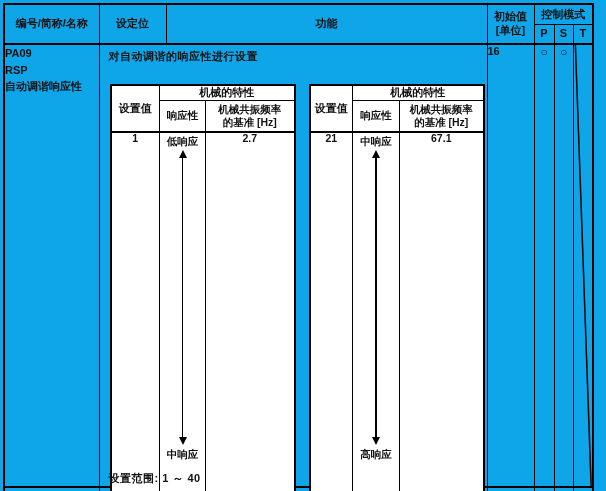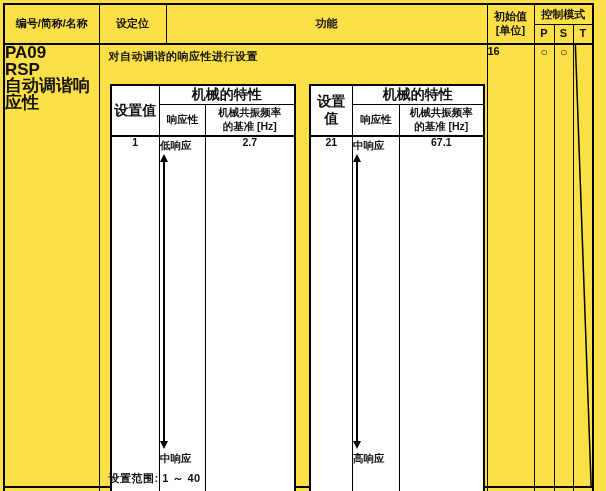--- a/index.html
+++ b/index.html
@@ -1,17 +1,17 @@
 <!DOCTYPE html>
 <html><head>
 <meta charset="utf-8">
 <style>
   html,body{margin:0;padding:0;background:#fff;}
   .sheet{
-    position:relative;width:606px;height:491px;background:#fde047;
+    position:relative;width:606px;height:491px;background:#0ea5e9;
     overflow:hidden;
     font-family:"Liberation Sans","DejaVu Sans",sans-serif;
     color:#111;font-weight:bold;text-decoration:underline;
     -webkit-font-smoothing:antialiased;
   }
   
   table.main{
     position:absolute;left:3px;top:3px;width:589px;
     border-collapse:collapse;table-layout:fixed;
   }
@@ -19,41 +19,41 @@
     border:1px solid #000;padding:0;margin:0;
     font-weight:bold;color:#111;
   }
   table.main{border:2px solid #000;}
   table.main thead tr.h1 th{height:19px;}
   table.main thead tr.h2 th{height:18px;}
   table.main thead{border-bottom:2px solid #000;}
   table.main th{text-align:center;vertical-align:middle;font-size:11px;line-height:1.25;}
   .th-init{font-size:11px;line-height:1.3;}
   tr.body-row td{vertical-align:top;height:441px;}
-  td.cell-id{padding:3px 5px 0 6px;font-size:17px;line-height:16.5px;}
+  td.cell-id{padding:3px 5px 0 6px;font-size:11px;line-height:16.5px;}
   td.cell-func{position:relative;}
   td.cell-init{text-align:left;font-size:11px;padding-top:5px;}
   td.cell-mode{text-align:center;font-size:12px;font-weight:normal;padding-top:3px;}
   td.cell-t{position:relative;padding:0;}
   td.cell-t svg{position:absolute;left:0;top:0;width:100%;height:100%;display:block;}
   tr.sliver td{height:20px;border-top:2px solid #000;}
   
   .func-desc{position:absolute;left:9px;top:4px;font-size:11px;letter-spacing:.5px;white-space:nowrap;}
   .func-tables{position:absolute;left:10px;top:39px;display:flex;gap:13px;align-items:flex-start;}
   .func-range{position:absolute;left:9px;top:426px;font-size:11px;letter-spacing:.5px;white-space:nowrap;text-align:center;}
   
   table.inner{border-collapse:collapse;table-layout:fixed;border:2px solid #000;background:#fff;}
   table.inner th,table.inner td{border:1px solid #000;padding:0;text-align:center;font-weight:bold;color:#111;}
-  table.inner thead tr.ih1 th{height:14px;font-size:14px;}
+  table.inner thead tr.ih1 th{height:14px;font-size:11px;}
   table.inner thead tr.ih2 th{height:30px;font-size:10.5px;}
   table.inner .th-freq{font-size:10px;line-height:1.25;}
   table.inner tbody tr{height:16.45px;}
   table.inner tbody td{font-size:10.5px;line-height:1;}
   table.inner td.c-resp{vertical-align:top;}
-  .resp-flex{height:327px;display:flex;flex-direction:column;align-items:flex-start;justify-content:space-between;padding:1px 0;}
+  .resp-flex{height:327px;display:flex;flex-direction:column;align-items:center;justify-content:space-between;padding:1px 0;}
   .resp-flex .lbl{font-size:10.5px;line-height:14px;flex:0 0 auto;}
   .varrow{flex:1 1 auto;display:flex;flex-direction:column;align-items:center;margin:2px 0;}
   .varrow i{display:block;}
   .a-up{width:0;height:0;border-left:4px solid transparent;border-right:4px solid transparent;border-bottom:8px solid #000;}
   .a-down{width:0;height:0;border-left:4px solid transparent;border-right:4px solid transparent;border-top:8px solid #000;}
   .a-shaft{flex:1 1 auto;width:1.5px;background:#000;}
 </style>
 </head>
 <body>
 

